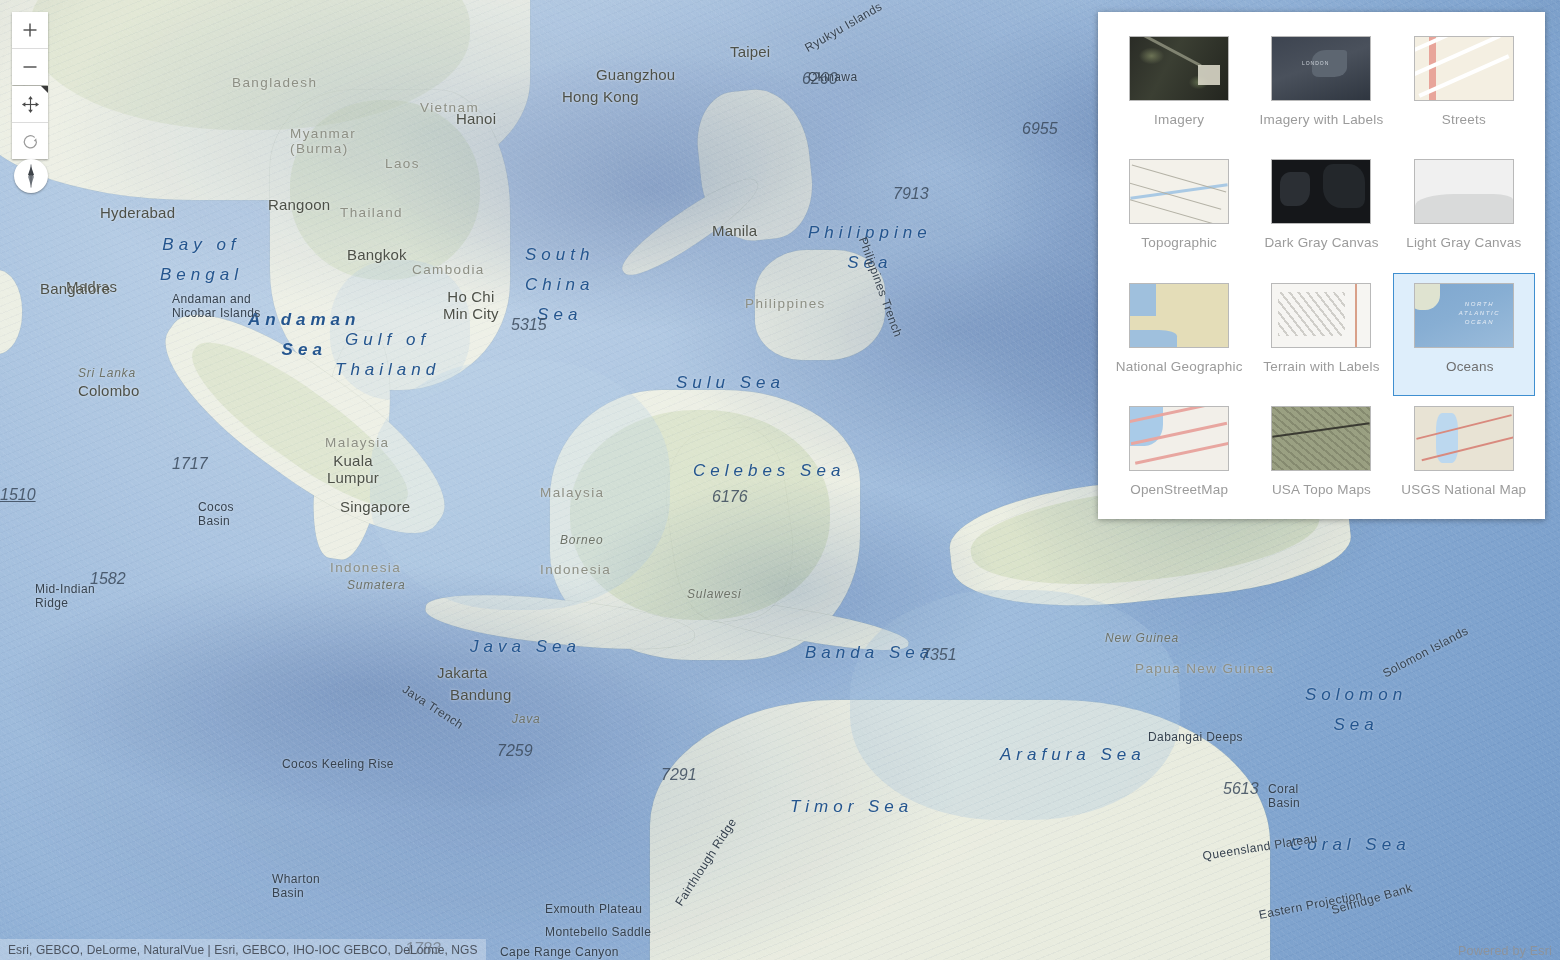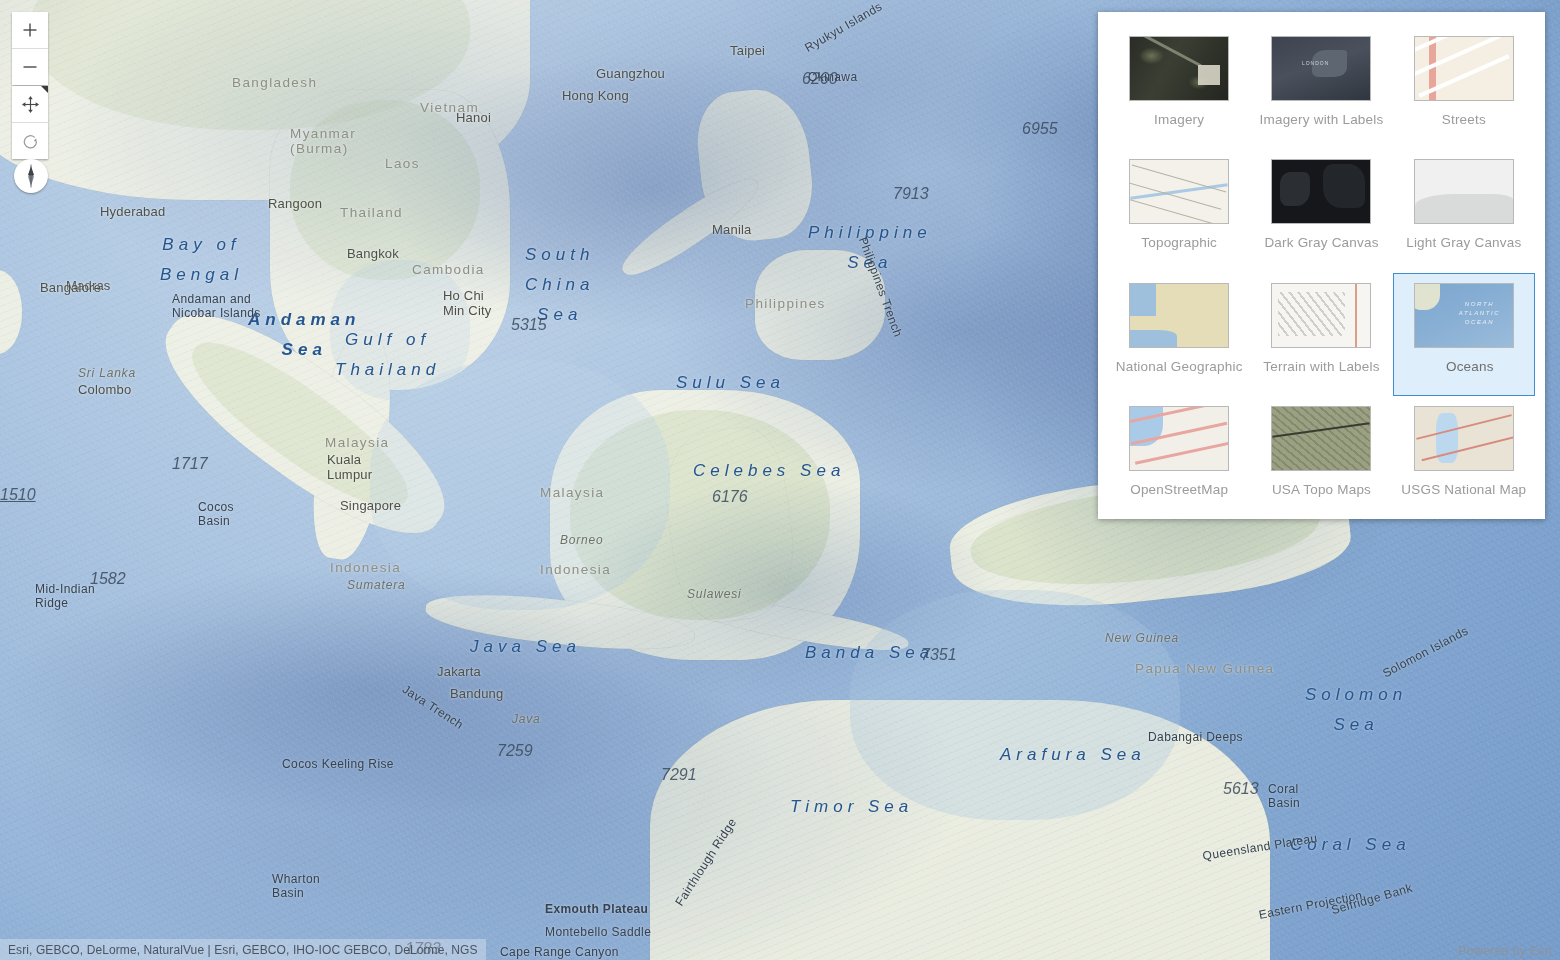--- a/index.html
+++ b/index.html
@@ -129,23 +129,24 @@
   }
   .lbl-region {
     color:#6d7268;
     font-size:12px;
     font-style:italic;
     letter-spacing:.8px;
     text-shadow: 0 0 3px rgba(255,255,255,.55);
   }
   .lbl-city {
     color:#4d5048;
-    font-size:13px;
+    font-size:15px;
     letter-spacing:.2px;
     text-shadow: 0 0 3px rgba(255,255,255,.7);
+    text-align: center;
   }
   .lbl-depth {
     color:#3b4a5c;
     font-size:16px;
     font-style:italic;
     opacity:.85;
   }
 
   
   .ctl-group {
@@ -386,21 +387,21 @@
       <div class="lbl lbl-sea-big" style="left: 1290px; top: 830px; white-space: pre;">Coral Sea</div>
       <div class="lbl lbl-sea-big" style="left: 335px; top: 325px; white-space: pre;">Gulf of
 Thailand</div>
       <div class="lbl lbl-ocean-feature" style="left: 828px; top: 280px; transform: rotate(70deg); white-space: pre;">Philippines Trench</div>
       <div class="lbl lbl-ocean-feature" style="left: 398px; top: 700px; transform: rotate(33deg); white-space: pre;">Java Trench</div>
       <div class="lbl lbl-ocean-feature" style="left: 282px; top: 757px; white-space: pre;">Cocos Keeling Rise</div>
       <div class="lbl lbl-ocean-feature" style="left: 198px; top: 500px; white-space: pre;">Cocos
 Basin</div>
       <div class="lbl lbl-ocean-feature" style="left: 272px; top: 872px; white-space: pre;">Wharton
 Basin</div>
-      <div class="lbl lbl-ocean-feature" style="left: 545px; top: 902px; white-space: pre; font-weight: bold;">Exmouth Plateau</div>
+      <div class="lbl lbl-ocean-feature" style="left: 545px; top: 902px; white-space: pre;">Exmouth Plateau</div>
       <div class="lbl lbl-ocean-feature" style="left: 545px; top: 925px; white-space: pre;">Montebello Saddle</div>
       <div class="lbl lbl-ocean-feature" style="left: 500px; top: 945px; white-space: pre;">Cape Range Canyon</div>
       <div class="lbl lbl-ocean-feature" style="left: 655px; top: 855px; transform: rotate(-57deg); white-space: pre;">Fairthlough Ridge</div>
       <div class="lbl lbl-ocean-feature" style="left: 1148px; top: 730px; white-space: pre;">Dabangai Deeps</div>
       <div class="lbl lbl-ocean-feature" style="left: 1268px; top: 782px; white-space: pre;">Coral
 Basin</div>
       <div class="lbl lbl-ocean-feature" style="left: 1202px; top: 840px; transform: rotate(-9deg); white-space: pre;">Queensland Plateau</div>
       <div class="lbl lbl-ocean-feature" style="left: 1258px; top: 898px; transform: rotate(-11deg); white-space: pre;">Eastern Projection</div>
       <div class="lbl lbl-ocean-feature" style="left: 1330px; top: 892px; transform: rotate(-16deg); white-space: pre;">Selfridge Bank</div>
       <div class="lbl lbl-ocean-feature" style="left: 35px; top: 582px; white-space: pre;">Mid-Indian

